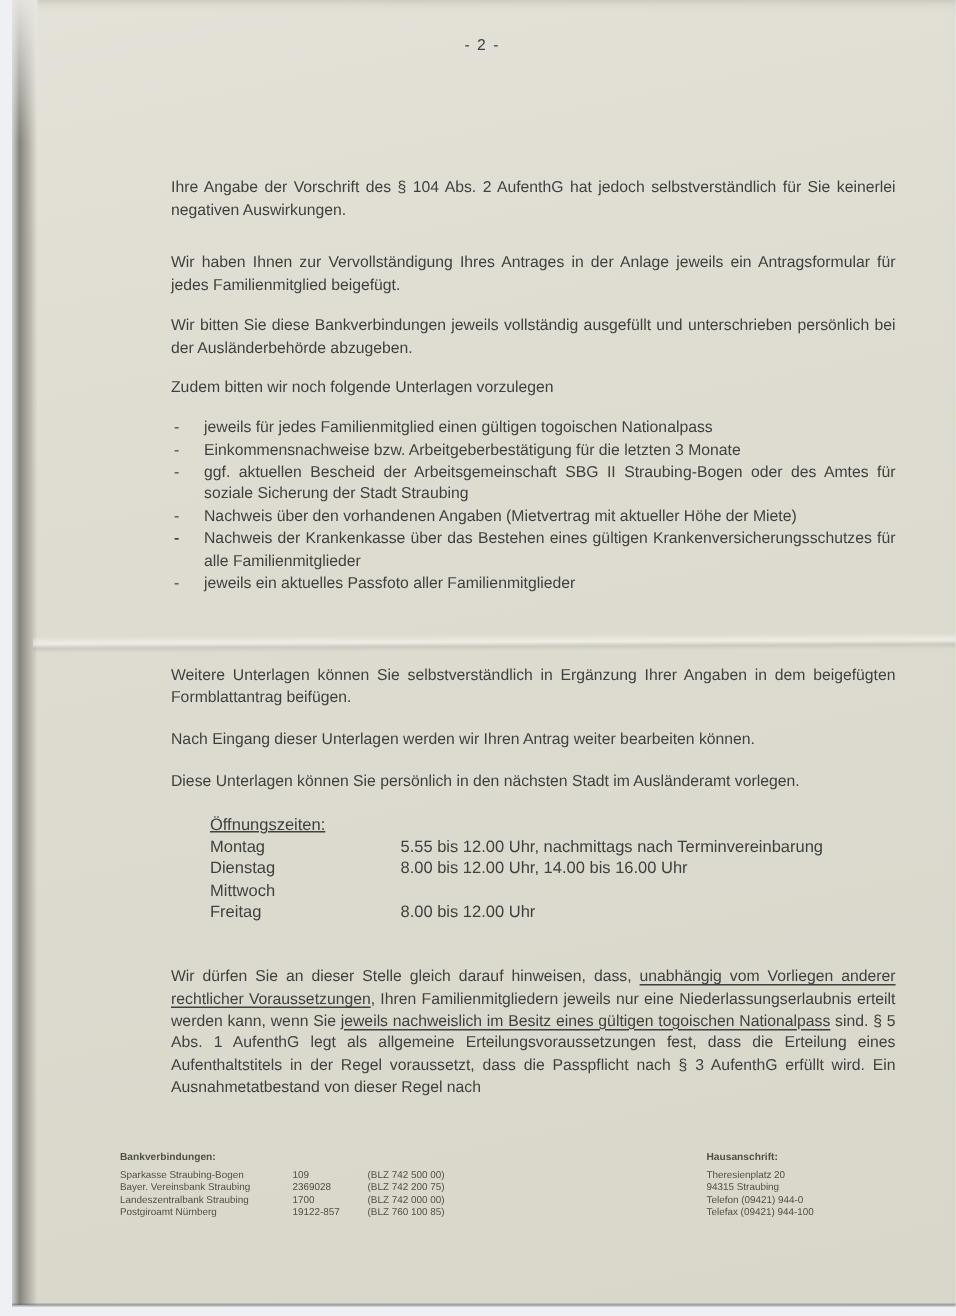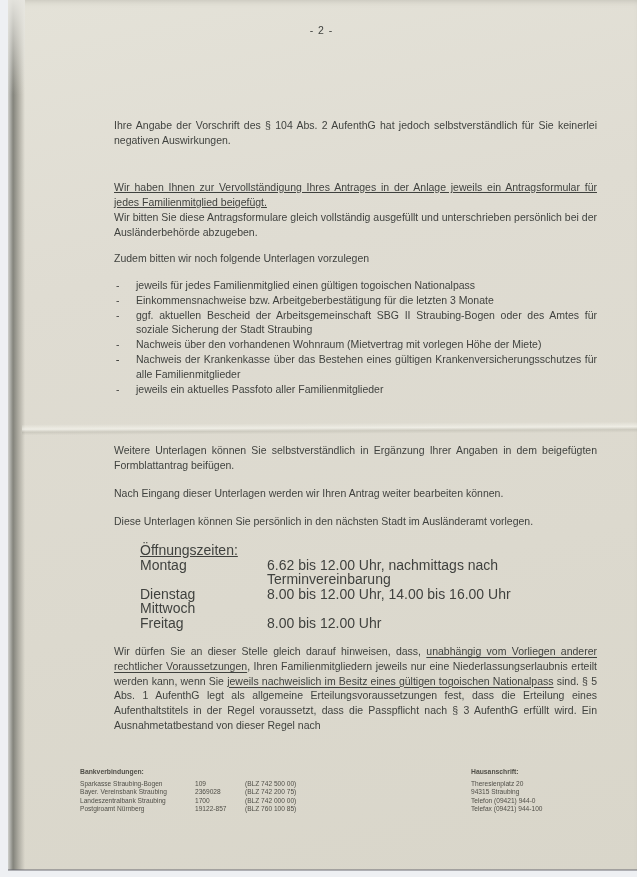--- a/index.html
+++ b/index.html
@@ -31,21 +31,21 @@
   .bottom-line {
     position:absolute; left:8px; right:0; bottom:6px; height:2px;
     background:rgba(95,95,105,0.45);
   }
   .content { position:absolute; left:80px; top:0; width:483px; }
   .blk { position:absolute; width:483px; font-size:10.5px; line-height:14.8px;margin-left:34px; }
   .just { text-align:justify; }
   .pagenum { position:absolute; top:24px; left:0; width:483px; text-align:center; font-size:10.5px; letter-spacing:1px; }
   .doclist .item { position:relative; padding-left:22px; }
   .doclist .dash { position:absolute; left:2px; top:0; }
-  .hours { position:absolute; left:60px; width:423px; font-size:14px; line-height:14.5px; }
+  .hours { position:absolute; left:60px; width:423px; font-size:11px; line-height:14.5px; }
   .hours .title { text-decoration:underline; text-underline-offset:1px; }
   .hours .row { display:flex; }
   .hours .day { width:127px; flex:0 0 127px; }
   .u { text-decoration:underline; text-underline-offset:1.5px; }
   .footer { position:absolute; top:768px; left:0; width:557px; color:#504f48; }
   .footer .title { font-weight:700; font-size:6.8px; line-height:8.6px; margin-bottom:3px; }
   .footer .small { font-size:6.6px; line-height:8.6px; }
   .bank { position:absolute; left:0; top:0; width:330px; }
   .bank .row { display:flex; }
   .bank .name { width:115px; flex:0 0 115px; }
@@ -61,42 +61,42 @@
   <div class="crease"></div>
 </div>
 <div class="bottom-line"></div>
 
 <div class="content">
 
   <div class="pagenum">- 2 -</div>
 
   <div class="blk just" style="top:118px;">Ihre Angabe der Vorschrift des § 104 Abs. 2 AufenthG hat jedoch selbstverständlich für Sie keinerlei negativen Auswirkungen.</div>
 
-  <div class="blk just" style="top:180px;text-decoration:underline;">Wir haben Ihnen zur Vervollständigung Ihres Antrages in der Anlage jeweils ein Antragsfor­mular für jedes Familienmitglied beigefügt.</div>
+  <div class="blk just" style="top:168px;">Wir haben Ihnen zur Vervollständigung Ihres Antrages in der Anlage jeweils ein Antragsfor­mular für jedes Familienmitglied beigefügt.</div>
 
-  <div class="blk just" style="top:210px;">Wir bitten Sie diese Antragsformulare gleich vollständig ausgefüllt und unterschrieben per­sönlich bei der Ausländerbehörde abzugeben.</div>
+  <div class="blk just" style="top:210px;">Wir bitten Sie diese Bankverbindungen jeweils vollständig ausgefüllt und unterschrieben per­sönlich bei der Ausländerbehörde abzugeben.</div>
 
   <div class="blk" style="top:251px;">Zudem bitten wir noch folgende Unterlagen vorzulegen</div>
 
   <div class="blk doclist" style="top:278px;">
     <div class="item just">
       <span class="dash">-</span>
       <span>jeweils für jedes Familienmitglied einen gültigen togoischen Nationalpass</span>
     </div>
     <div class="item just">
       <span class="dash">-</span>
       <span>Einkommensnachweise bzw. Arbeitgeberbestätigung für die letzten 3 Monate</span>
     </div>
     <div class="item just">
       <span class="dash">-</span>
       <span>ggf. aktuellen Bescheid der Arbeitsgemeinschaft SBG II Straubing-Bogen oder des Amtes für soziale Sicherung der Stadt Straubing</span>
     </div>
     <div class="item just">
       <span class="dash">-</span>
-      <span>Nachweis über den vorhandenen Wohnraum (Mietvertrag mit vorlegen Höhe der Miete)</span>
+      <span>Nachweis über den vorhandenen Angaben (Mietvertrag mit aktueller Höhe der Miete)</span>
     </div>
     <div class="item just">
       <span class="dash">-</span>
     </div>
     <div class="item just">
       <span class="dash">-</span>
       <span>Nachweis der Krankenkasse über das Bestehen eines gültigen Krankenversicherungs­schutzes für alle Familienmitglieder</span>
     </div>
     <div class="item just">
       <span class="dash">-</span>
@@ -107,21 +107,21 @@
   <div class="blk just" style="top:443px;">Weitere Unterlagen können Sie selbstverständlich in Ergänzung Ihrer Angaben in dem beige­fügten Formblattantrag beifügen.</div>
 
   <div class="blk" style="top:486px;">Nach Eingang dieser Unterlagen werden wir Ihren Antrag weiter bearbeiten können.</div>
 
   <div class="blk" style="top:514px;">Diese Unterlagen können Sie persönlich in den nächsten Stadt im Ausländeramt vorlegen.</div>
 
   <div class="hours" style="top:543px;">
     <div class="title">Öffnungszeiten:</div>
     <div class="row">
       <span class="day">Montag</span>
-      <span class="time">6.62 bis 12.00 Uhr, nachmittags nach Terminvereinbarung</span>
+      <span class="time">5.55 bis 12.00 Uhr, nachmittags nach Terminvereinbarung</span>
     </div>
     <div class="row">
       <span class="day">Dienstag</span>
       <span class="time">8.00 bis 12.00 Uhr, 14.00 bis 16.00 Uhr</span>
     </div>
     <div class="row">
       <span class="day">Mittwoch</span>
     </div>
     <div class="row">
       <span class="day">Freitag</span>

